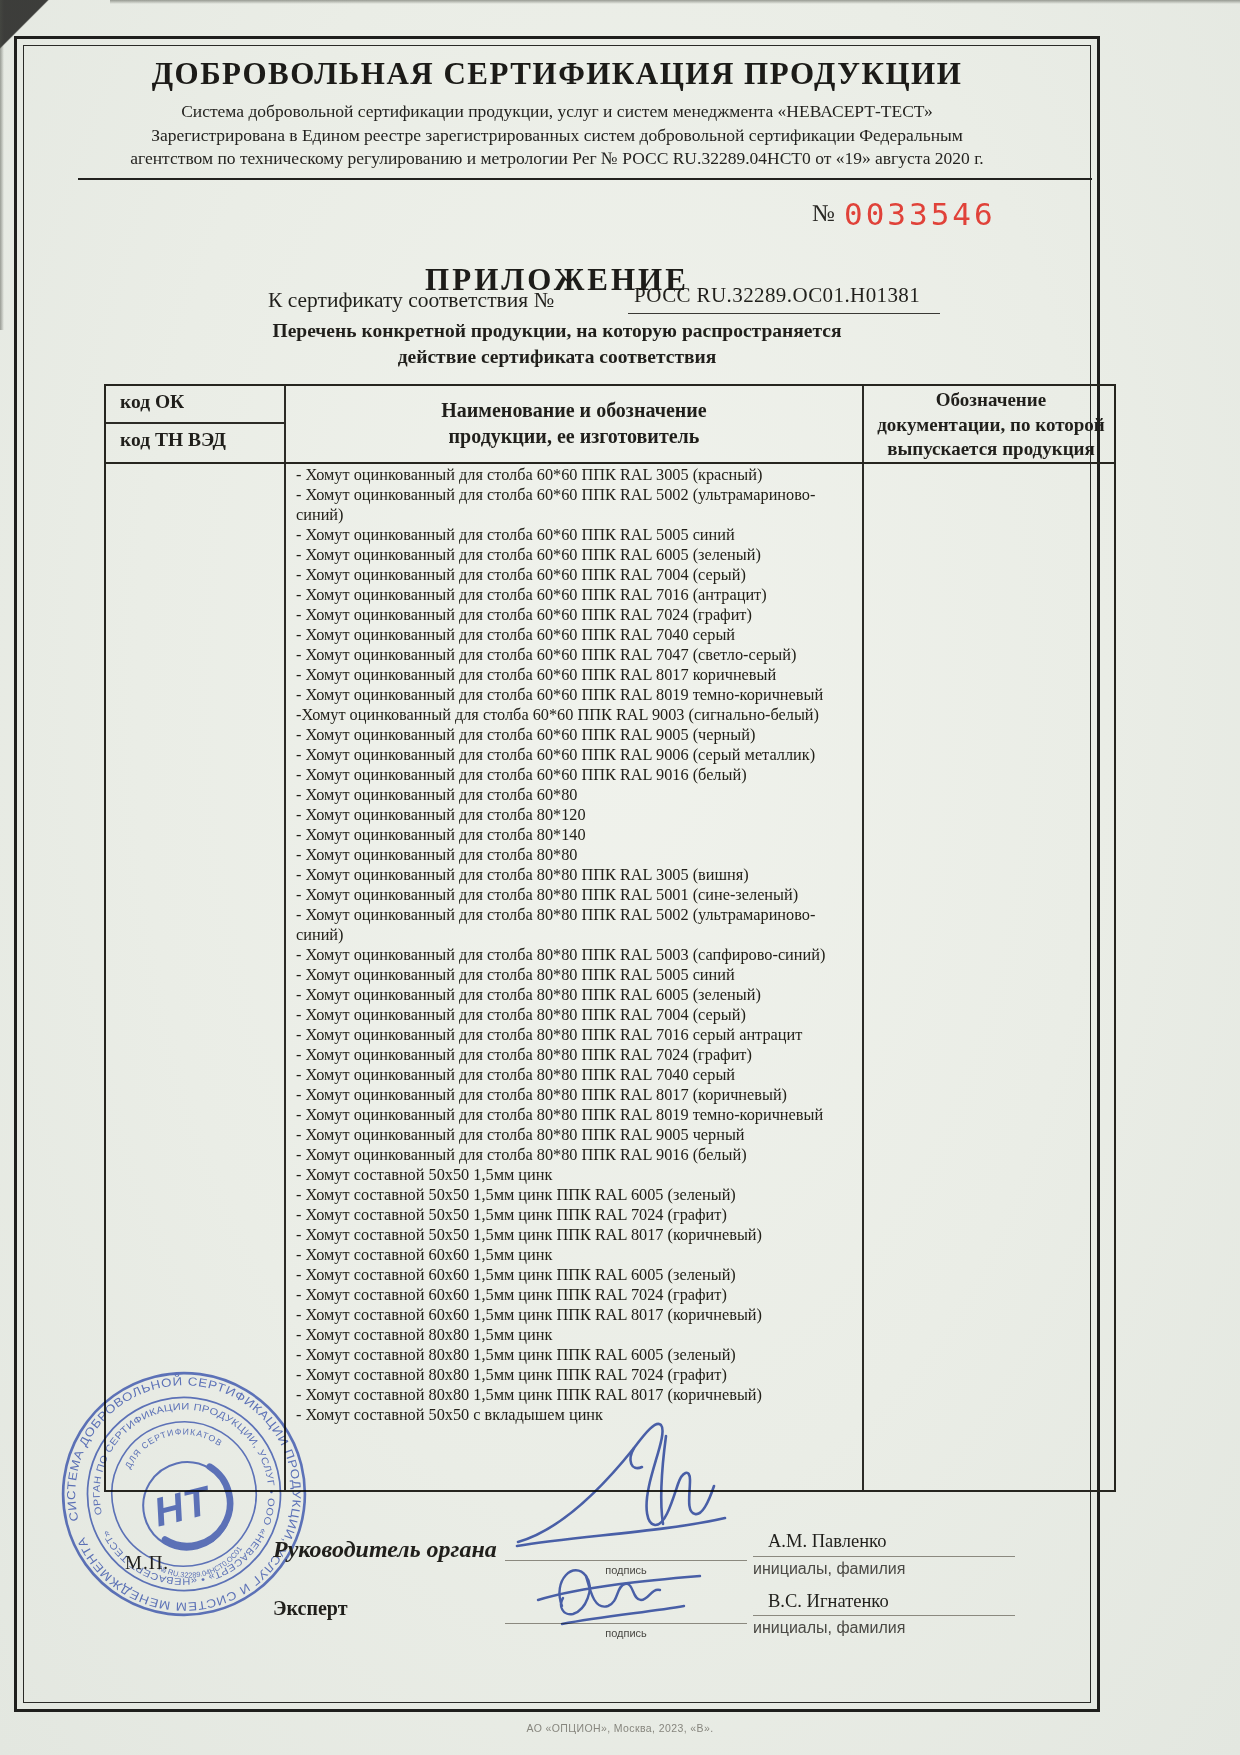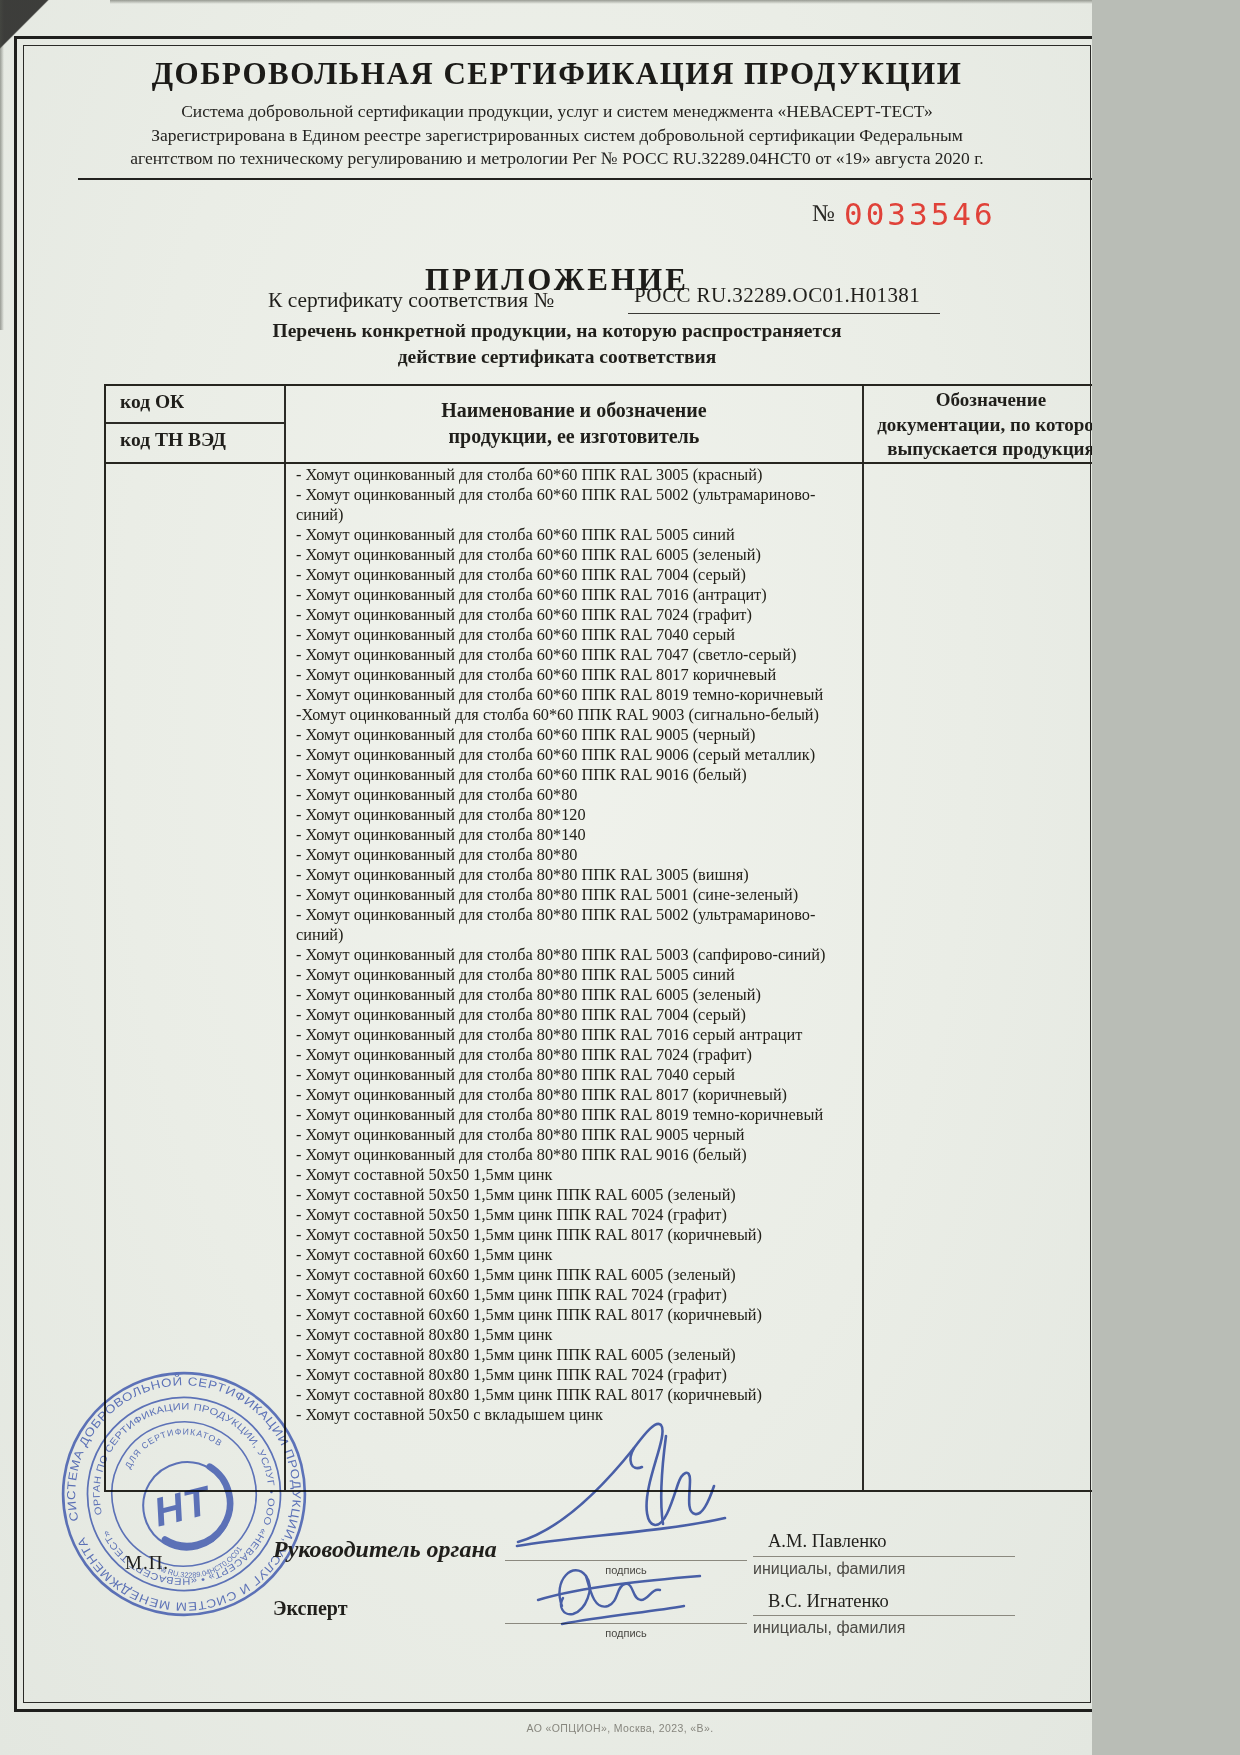--- a/index.html
+++ b/index.html
@@ -1,17 +1,17 @@
 <!DOCTYPE html>
 <html><head>
 <meta charset="utf-8">
 <style>
   html,body{margin:0;padding:0;}
   body{width:1240px;height:1755px;overflow:hidden;background:#b9bdb6;}
-  #page{position:relative;width:1092px;height:1755px;overflow:hidden;
+  #page{position:relative;width:1240px;height:1755px;overflow:hidden;
         background:
           radial-gradient(ellipse at 50% 40%, #f0f2ec 0%, #eaede6 55%, #e3e7e0 100%);
         font-family:"Liberation Serif", serif;color:#201f1b;}
   .abs{position:absolute;}
   
   .scan-corner{left:0;top:0;width:120px;height:50px;
         background:linear-gradient(135deg,#2a2a28 0%,#2a2a28 28%,transparent 29%);opacity:.9;}
   .scan-topline{left:110px;top:0;width:1130px;height:4px;background:linear-gradient(to bottom,#55584f,transparent);opacity:.55;}
   .scan-leftline{left:0;top:0;width:4px;height:330px;background:linear-gradient(to right,#4b4e46,transparent);opacity:.5;}
   

